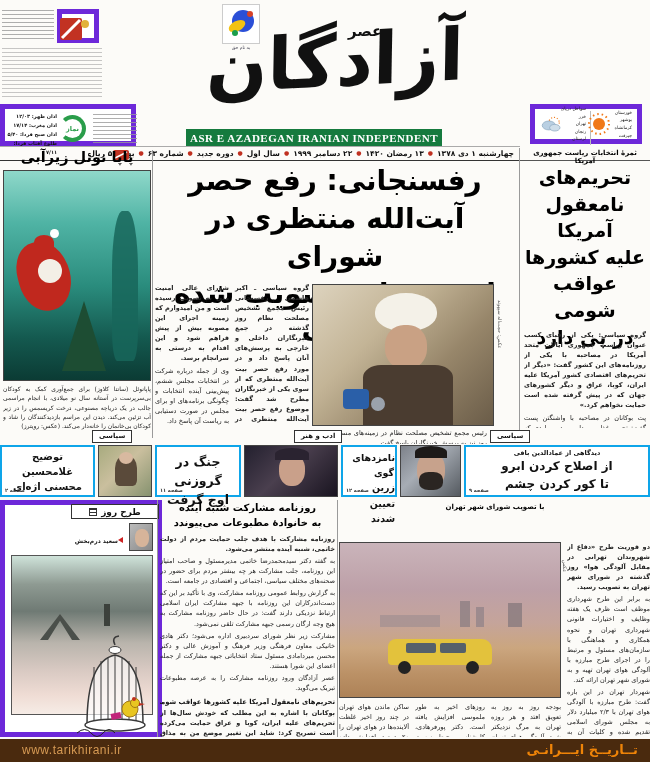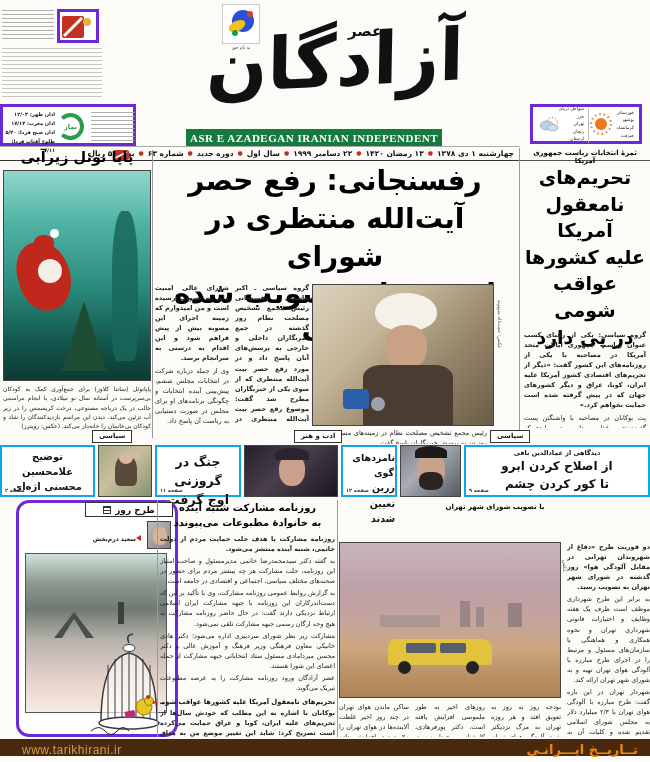--- a/index.html
+++ b/index.html
@@ -1,20 +1,20 @@
 <!DOCTYPE html>
 <html lang="fa" dir="rtl"><head>
 <meta charset="utf-8">
 <style>
   html,body{margin:0;padding:0;background:#888;}
   .page{position:relative;width:650px;height:762px;background:#fcfbf8;margin:0 auto;
         font-family:"DejaVu Sans",sans-serif;direction:rtl;overflow:hidden;color:#111;}
   .page *{box-sizing:border-box;}
   .abs{position:absolute;}
-  .box{border:3px solid #6d28d9;background:#fff;}
+  .box{border:5px solid #6d28d9;background:#fff;}
   .hline{position:absolute;height:1px;background:#555;}
   .vline{position:absolute;width:1px;background:#9a9a9a;}
   .lines{background:repeating-linear-gradient(180deg,#9a9a9a 0 1px,transparent 1px 4px);opacity:.8;}
   .body-text{font-size:6.5px;line-height:1.55;text-align:justify;color:#222;overflow:hidden;}
   .body-text p{margin:0 0 2px;}
   .body-text p:first-of-type{font-weight:bold;}
   .pageref{position:absolute;bottom:1px;left:3px;font-size:5px;color:#333;}
   .tag{position:absolute;top:430px;background:#fff;border:1px solid #333;font-size:7px;
        font-weight:bold;padding:0 6px;line-height:11px;z-index:6;}
   .ph{position:absolute;overflow:hidden;border:1px solid #444;}
@@ -224,21 +224,21 @@
     <div class="abs" style="left:18px;top:26px;width:24px;height:18px;background:#2b2522;border-radius:40%;"></div>
   </div>
 
   <div class="feature-box" style="left:464px;width:186px;font-size:12px;line-height:1.45;">
     <div style="font-size:6.5px;font-weight:bold;margin-top:2px;">دیدگاهی از عمادالدین باقی</div>
     <div>از اصلاح کردن ابرو</div>
     <div>تا کور کردن چشم</div>
     <span class="pageref">صفحه ۹</span>
   </div>
 
-  <div class="abs box" style="left:16px;top:500px;width:162px;height:237px;border-radius:13px;">
+  <div class="abs box" style="left:0;top:500px;width:162px;height:237px;">
     <div class="abs" style="left:66px;top:-1px;width:88px;height:15px;border:1px solid #333;background:#fff;display:flex;align-items:center;justify-content:center;gap:4px;">
       <span style="font-size:9px;font-weight:bold;">طرح روز</span>
       <span style="width:8px;height:8px;border:1px solid #333;background:repeating-linear-gradient(180deg,#333 0 1px,transparent 1px 3px);"></span>
     </div>
     <div class="ph" style="right:4px;top:18px;width:24px;height:28px;background:linear-gradient(135deg,#bbb,#888);">
       <div class="abs" style="left:5px;top:5px;width:14px;height:18px;background:#d6b49a;border-radius:45%;"></div>
     </div>
     <div class="abs" style="right:32px;top:32px;font-size:6px;font-weight:bold;">
       <span class="tri"></span><span>سعید درم‌بخش</span>
     </div>
@@ -305,18 +305,18 @@
       <p>به برابر این طرح شهرداری موظف است ظرف یک هفته وظایف و اختیارات قانونی شهرداری تهران و نحوه همکاری و هماهنگی با سازمان‌های مسئول و مرتبط را در اجرای طرح مبارزه با آلودگی هوای تهران تهیه و به شورای شهر تهران ارائه کند.</p>
       <p>شهردار تهران در این باره گفت: طرح مبارزه با آلودگی هوای تهران با ۲/۳ میلیارد دلار به مجلس شورای اسلامی تقدیم شده و کلیات آن به تصویب رسیده اما نگران هستیم بررسی جزئیات طرح در کمیسیون مربوطه در زمان درگیری مجلس با انتخابات دوره ششم آن و نیز بررسی تصویب</p>
     </div>
 
   <div class="abs" style="left:339px;top:702px;width:222px;height:35px;display:flex;gap:6px;">
     <div class="body-text" style="flex:1;">بودجه روز به روز به تعویق افتد و هر روزه تهران به مرگ نزدیکتر شود. آلودگی هوای تهران در</div>
     <div class="body-text" style="flex:1;">روزهای اخیر به طور ملموسی افزایش یافته است. دکتر پورفرهادی، کارشناس محیط زیست در این باره گفت:</div>
     <div class="body-text" style="flex:1;">ساکن ماندن هوای تهران در چند روز اخیر غلظت آلاینده‌ها در هوای تهران را ۲۰ درصد افزایش داده است.</div>
   </div>
 
-  <div class="abs" style="left:0;top:739px;width:650px;height:17px;background:#4a2a0e;">
+  <div class="abs" style="left:0;top:739px;width:650px;height:23px;background:#4a2a0e;">
     <span class="abs" style="left:22px;top:4px;font-family:'Liberation Sans',sans-serif;font-size:12px;letter-spacing:.5px;color:#d69a54;direction:ltr;">www.tarikhirani.ir</span>
     <span class="abs" style="right:12px;top:3px;font-size:13px;font-weight:bold;color:#ef8408;">تــاریــخ ایـــرانـی</span>
   </div>
 
 </div>
 
 </body></html>

